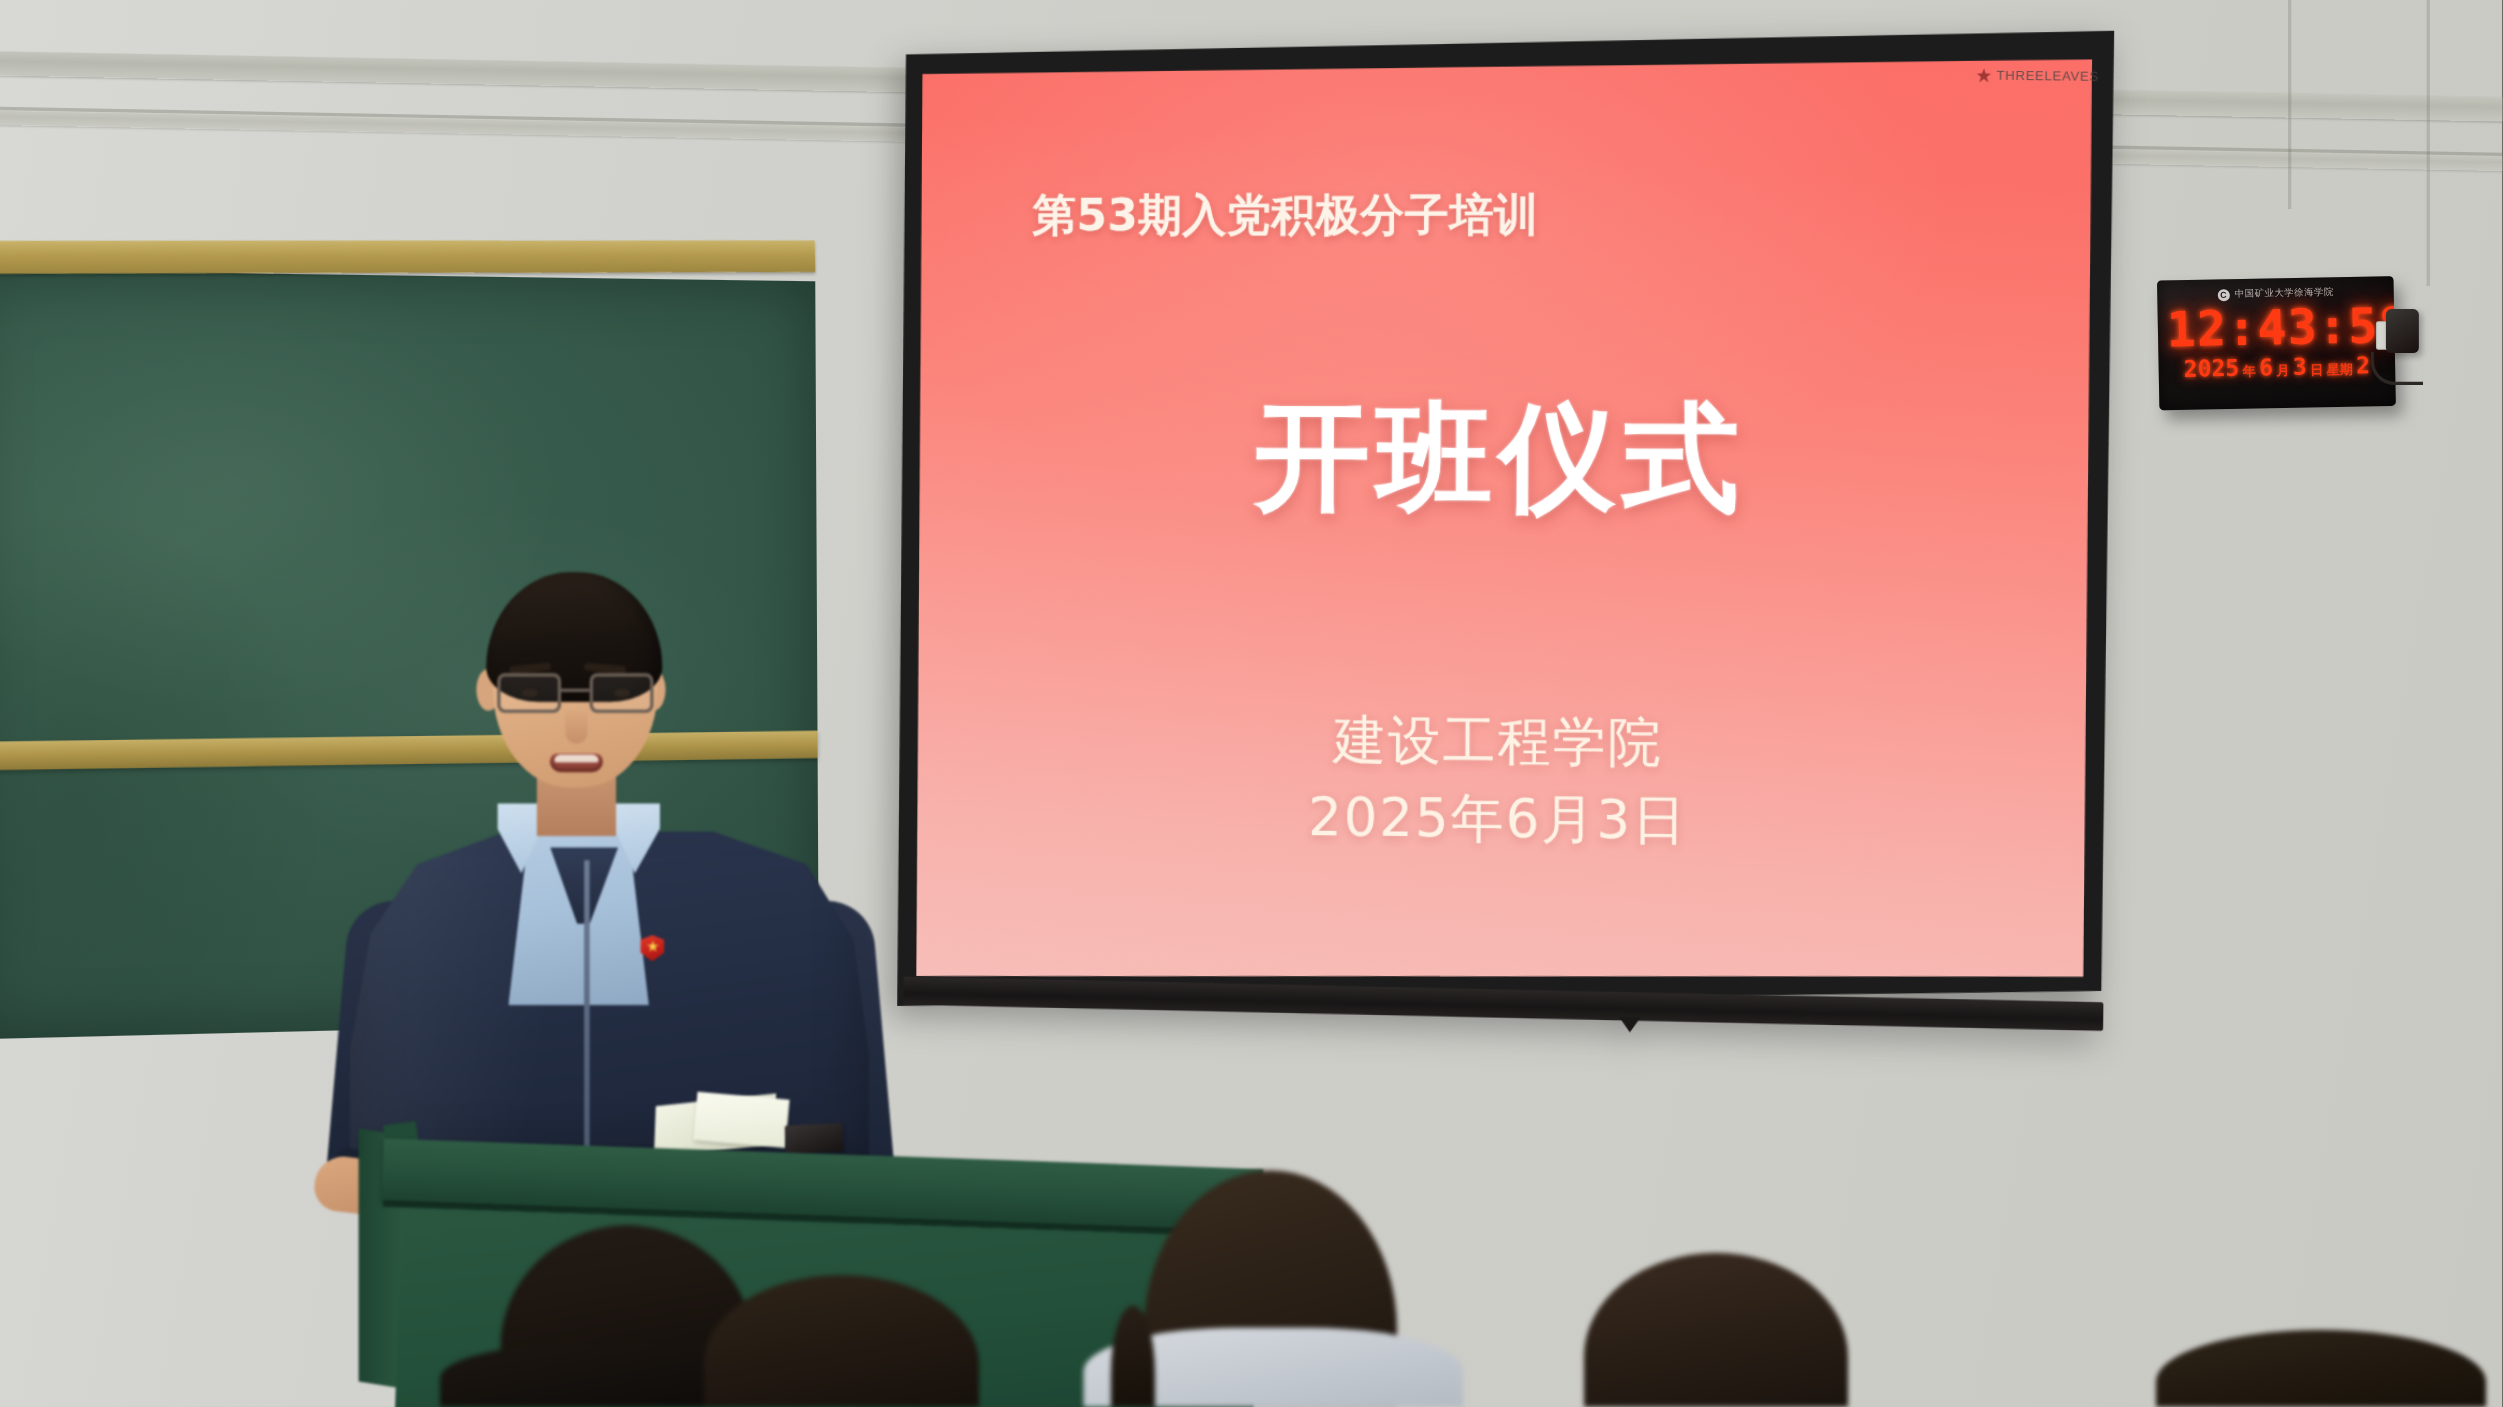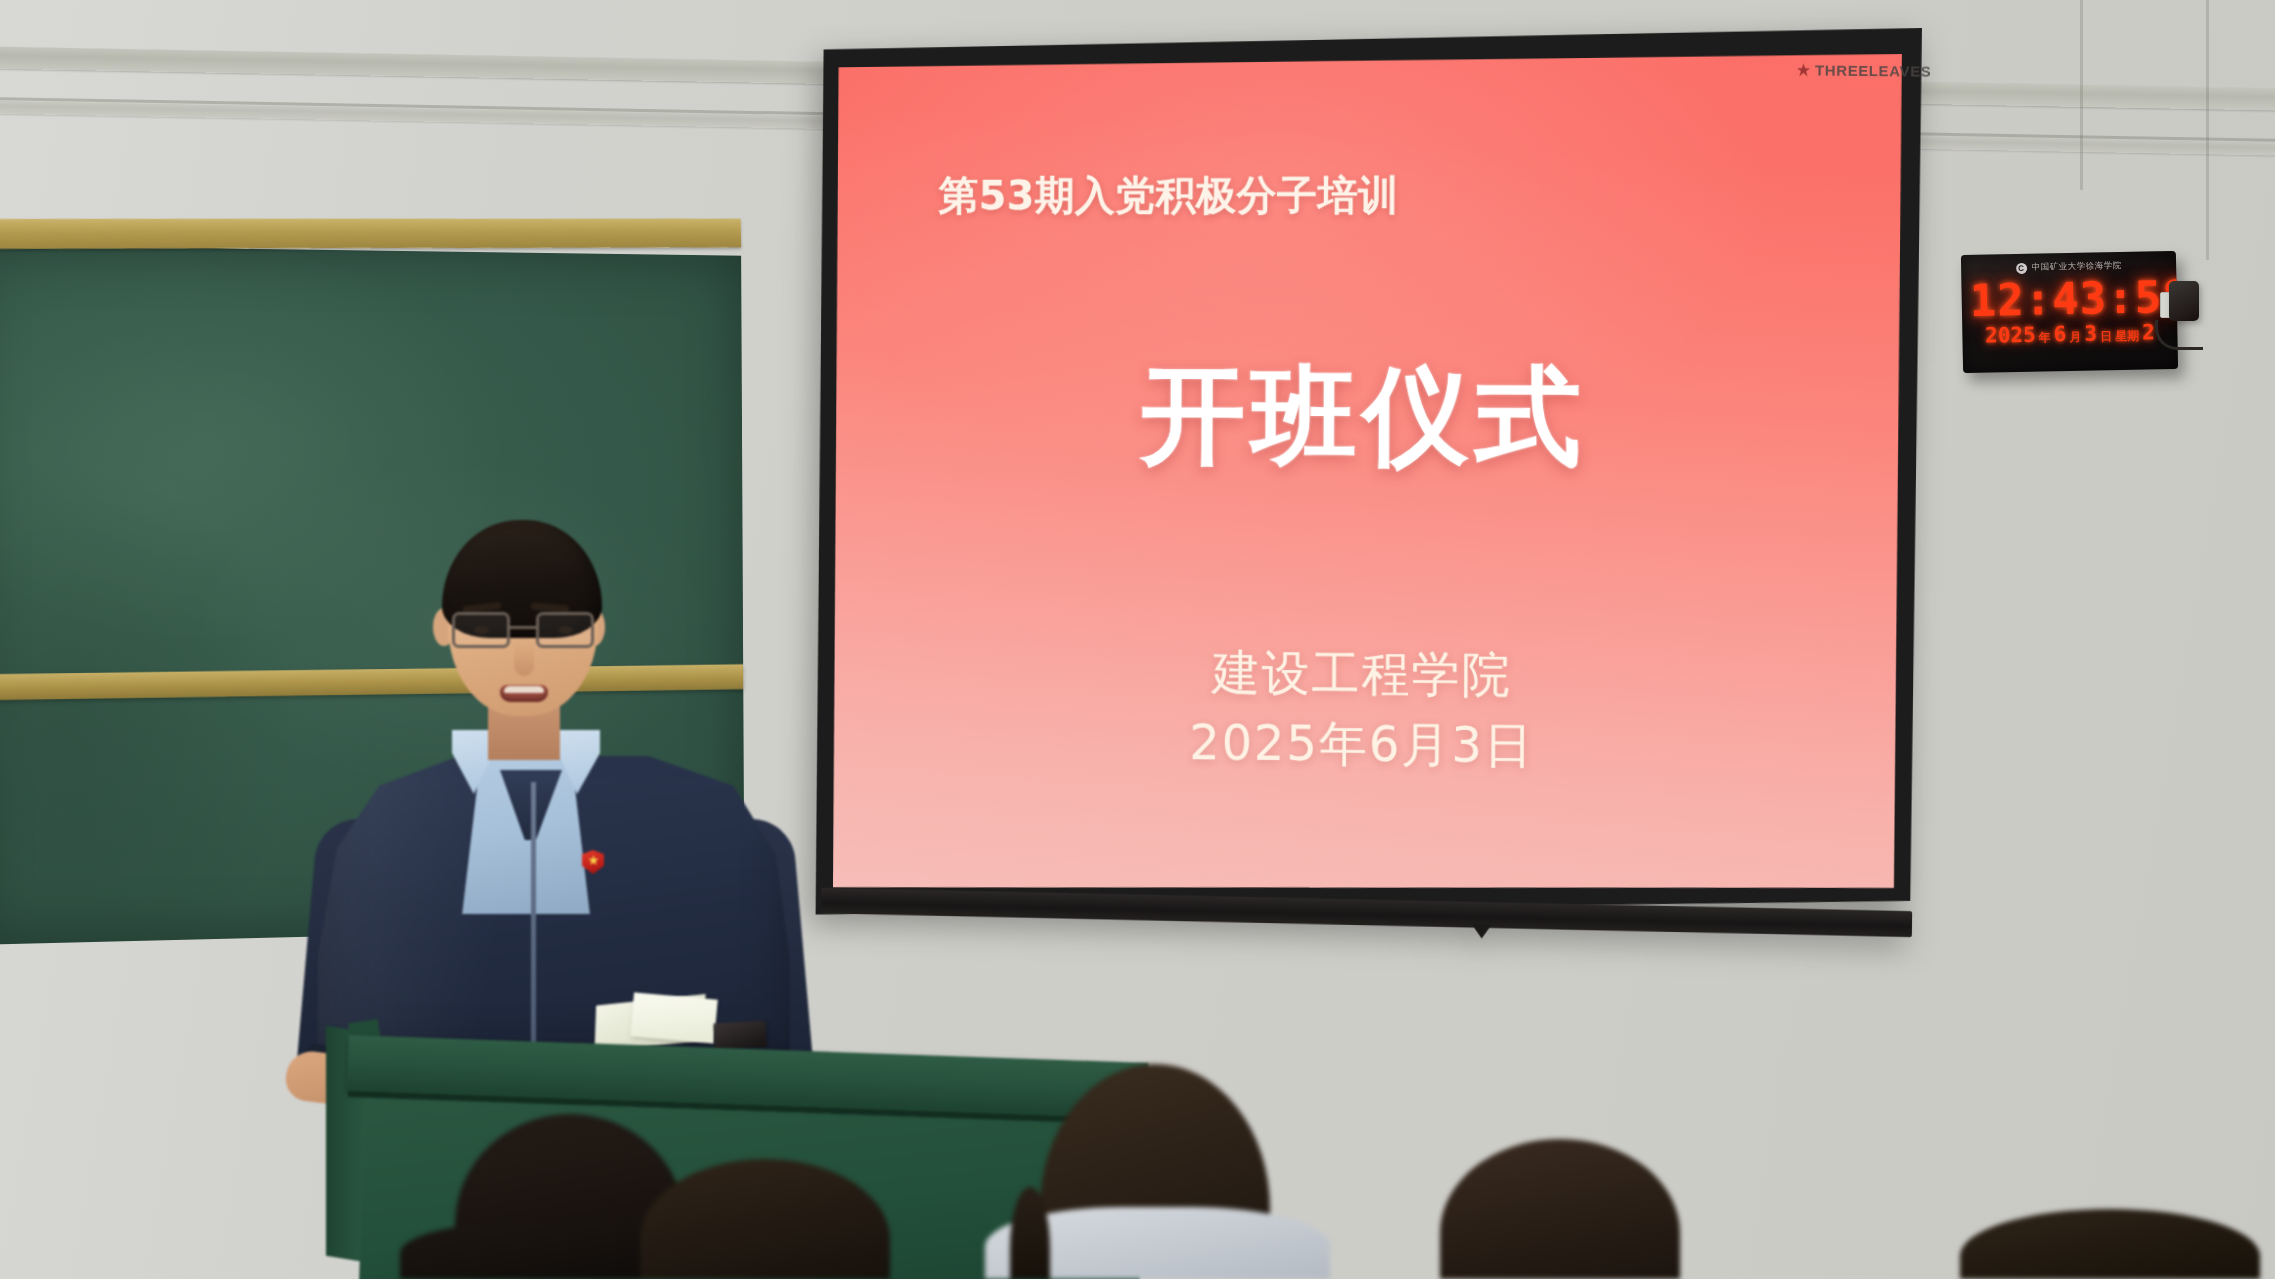--- a/index.html
+++ b/index.html
@@ -138,21 +138,21 @@
   .proj-brand{
     position:absolute;left:1797px;top:62px;display:flex;align-items:center;gap:5px;
     transform:rotate(0.6deg);opacity:.82;
   }
   .proj-brand .mark{
     width:13px;height:13px;
     background:#8c2b2b;
     clip-path:polygon(50% 0%,62% 36%,100% 38%,70% 60%,82% 100%,50% 74%,18% 100%,30% 60%,0 38%,38% 36%);
   }
   .proj-brand .txt{
-    font-size:15px;font-weight:700;letter-spacing:.6px;color:#4a4441;
+    font-size:12px;font-weight:400;letter-spacing:.6px;color:#4a4441;
     font-family:"Liberation Sans",sans-serif;
   }
 
   
   .clock{
     position:absolute;left:1962px;top:253px;width:215px;height:118px;
     transform:rotate(-1.1deg);
     background:linear-gradient(160deg,#262322 0%,#141111 40%,#0c0a0a 100%);
     border-radius:4px;
     box-shadow:6px 9px 14px rgba(0,0,0,.34),inset 0 0 16px rgba(0,0,0,.6);

